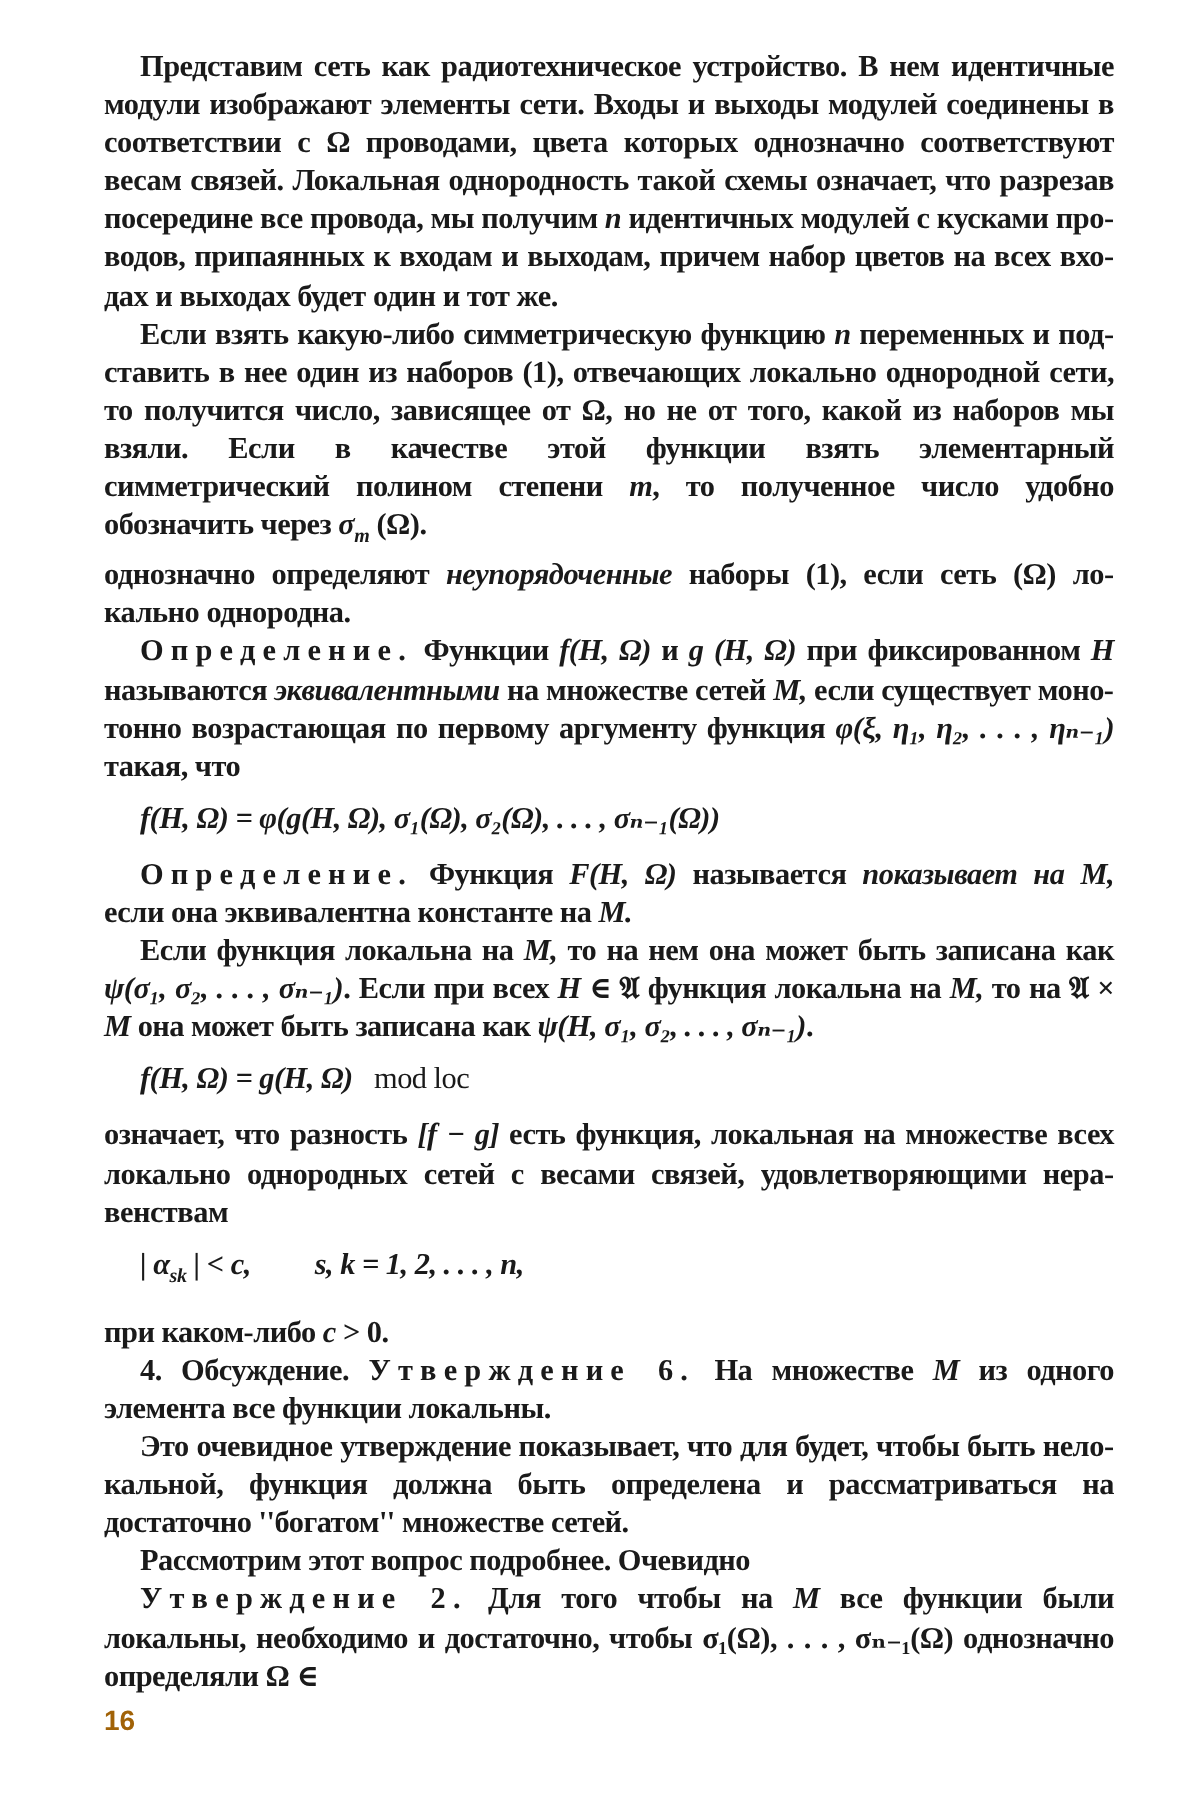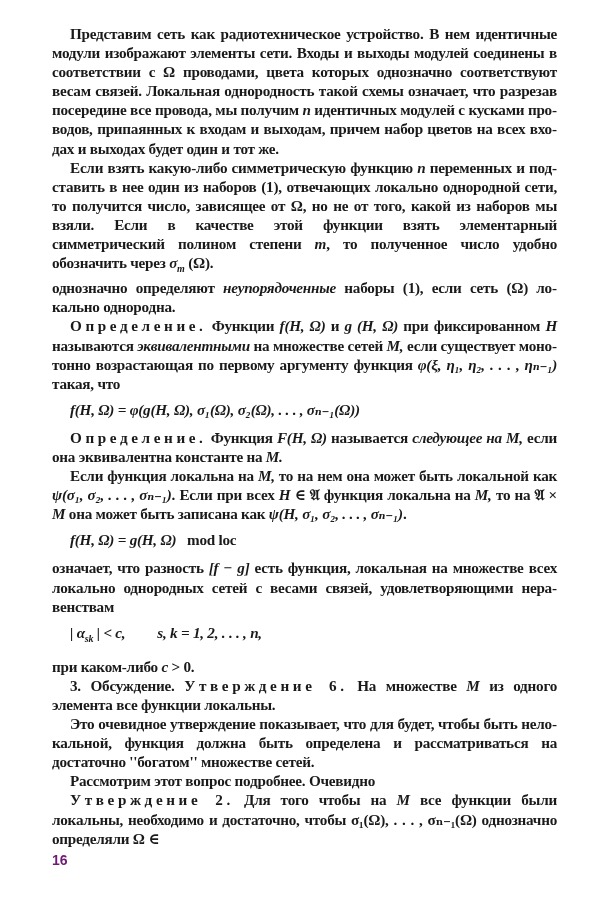--- a/index.html
+++ b/index.html
@@ -10,55 +10,55 @@
     font-size: 15.2px; line-height: 19.1px; color: #1a1a1a;
     font-weight: bold; letter-spacing: -0.25px;
     text-align: justify; hyphens: manual;
   }
   .p { margin: 0; text-indent: 18px; }
   .p.noindent { text-indent: 0; }
   .formula { margin: 7px 0 9px 18px; text-indent: 0; white-space: nowrap; font-weight: bold; }
   i, .it { font-style: italic; }
   .sp { letter-spacing: 3.6px; }
   .sub { font-size: 10px; vertical-align: -4px; font-style: italic; }
-  .pagenum { position: absolute; left: 52px; top: 852px; font-family: "Liberation Sans", sans-serif; font-weight: bold; font-size: 14px; color: #701a75; }
+  .pagenum { position: absolute; left: 52px; top: 852px; font-family: "Liberation Sans", sans-serif; font-weight: bold; font-size: 14px; color: #a16207; }
 </style>
 </head>
 <body>
 
 <div class="page">
 
   <p class="p"><span>Представим сеть как радиотехническое устройство. В нем идентичные модули изображают элементы сети. Входы и выходы модулей соединены в соответствии с Ω проводами, цвета которых однозначно соответствуют весам связей. Локальная однородность такой схемы означает, что разрезав посередине все провода, мы получим </span><i>n</i><span> идентичных модулей с кусками про­водов, припаянных к входам и выходам, причем набор цветов на всех вхо­дах и выходах будет один и тот же.</span></p>
 
 
   <p class="p"><span>Если взять какую-либо симметрическую функцию </span><i>n</i><span> переменных и под­ставить в нее один из наборов (1), отвечающих локально однородной сети, то получится число, зависящее от Ω, но не от того, какой из наборов мы взяли. Если в качестве этой функции взять элементарный симметрический полином степени </span><i>m</i><span>, то полученное число удобно обозначить через </span><i>σ</i><span class="sub">m</span><span> (Ω).</span></p>
 
 
 
   <p class="p noindent"><span>однозначно определяют </span><i>неупорядоченные</i><span> наборы (1), если сеть (Ω) ло­кально однородна.</span></p>
 
   <p class="p"><span class="sp">Определение.</span><span> Функции </span><i>f(H, Ω)</i><span> и </span><i>g (H, Ω)</i><span> при фиксированном </span><i>H</i><span> называются </span><i>эквивалентными</i><span> на множестве сетей </span><i>M,</i><span> если существует моно­тонно возрастающая по первому аргументу функция </span><i>φ(ξ, η₁, η₂, . . . , ηₙ₋₁)</i><span> такая, что</span></p>
 
   <div class="formula it"><span>f(H, Ω)</span><span> = φ(g(H, Ω), σ₁(Ω), σ₂(Ω), . . . , σₙ₋₁(Ω))</span></div>
 
 
-  <p class="p"><span class="sp">Определение.</span><span> Функция </span><i>F(H, Ω)</i><span> называется </span><i>следующее на M,</i><span> если она эквивалентна константе на </span><i>M.</i></p>
+  <p class="p"><span class="sp">Определение.</span><span> Функция </span><i>F(H, Ω)</i><span> называется </span><i>показывает на M,</i><span> если она эквивалентна константе на </span><i>M.</i></p>
 
-  <p class="p"><span>Если функция локальна на </span><i>M,</i><span> то на нем она может быть локальной как </span><i>ψ(σ₁, σ₂, . . . , σₙ₋₁)</i><span>. Если при всех </span><i>H</i><span> ∈ 𝔄 функция локальна на </span><i>M,</i><span> то на 𝔄 × </span><i>M</i><span> она может быть записана как </span><i>ψ(H, σ₁, σ₂, . . . , σₙ₋₁)</i><span>.</span></p>
+  <p class="p"><span>Если функция локальна на </span><i>M,</i><span> то на нем она может быть записана как </span><i>ψ(σ₁, σ₂, . . . , σₙ₋₁)</i><span>. Если при всех </span><i>H</i><span> ∈ 𝔄 функция локальна на </span><i>M,</i><span> то на 𝔄 × </span><i>M</i><span> она может быть записана как </span><i>ψ(H, σ₁, σ₂, . . . , σₙ₋₁)</i><span>.</span></p>
 
 
-  <div class="formula"><i>f(H, Ω) = g(H, Ω)</i>&nbsp;&nbsp;&nbsp;<span style="font-weight:bold">mod loc</span></div>
+  <div class="formula"><i>f(H, Ω) = g(H, Ω)</i>&nbsp;&nbsp;&nbsp;<span style="font-weight:normal">mod loc</span></div>
 
   <p class="p noindent"><span>означает, что разность </span><i>[f − g]</i><span> есть функция, локальная на множестве всех локально однородных сетей с весами связей, удовлетворяющими нера­венствам</span></p>
 
   <div class="formula"><i>| α</i><span class="sub">sk</span><i> | &lt; c,</i>&nbsp;&nbsp;&nbsp;&nbsp;&nbsp;&nbsp;&nbsp;&nbsp;&nbsp;<i>s, k = 1, 2, . . . , n,</i></div>
 
   <p class="p noindent"><span>при каком-либо </span><i>c</i><span> &gt; 0.</span></p>
 
-  <p class="p"><span>3. Обсуждение.</span> <span class="sp">Утверждение 6.</span><span> На множестве </span><i>M</i><span> из одного элемен­та все функции локальны.</span></p>
+  <p class="p"><span>4. Обсуждение.</span> <span class="sp">Утверждение 6.</span><span> На множестве </span><i>M</i><span> из одного элемен­та все функции локальны.</span></p>
 
   <p class="p">Это очевидное утверждение показывает, что для будет, чтобы быть нело­кальной, функция должна быть определена и рассматриваться на достаточ­но ''богатом'' множестве сетей.</p>
 
   <p class="p">Рассмотрим этот вопрос подробнее. Очевидно</p>
 
   <p class="p"><span class="sp">Утверждение 2.</span><span> Для того чтобы на </span><i>M</i><span> все функции были локальны, необходимо и достаточно, чтобы σ₁(Ω), . . . , σₙ₋₁(Ω) однозначно определя­ли Ω ∈ </span></p>
 
 </div>
 
 <div class="pagenum">16</div>

